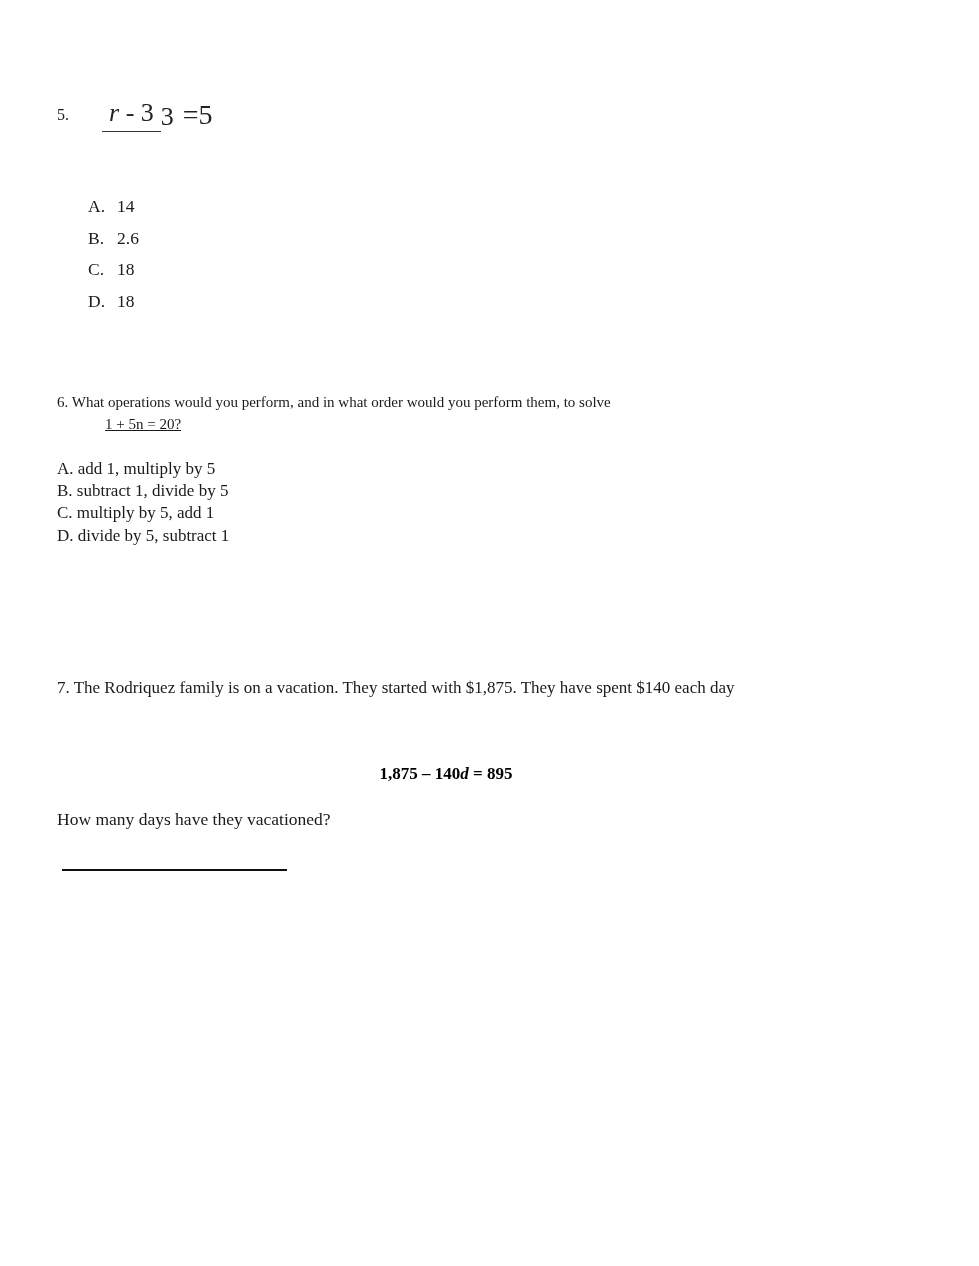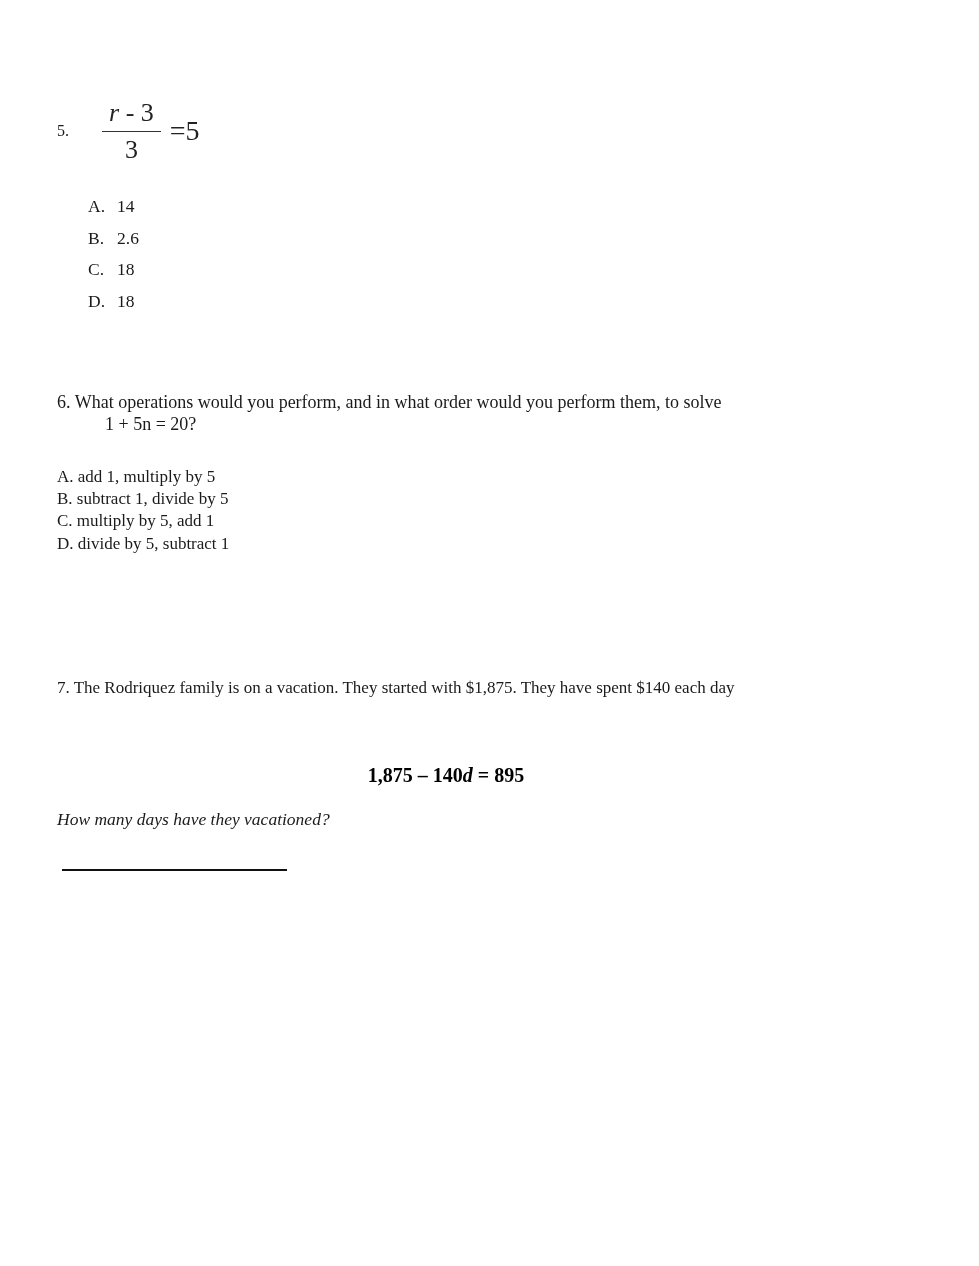--- a/index.html
+++ b/index.html
@@ -24,21 +24,20 @@
     color: #222222;
   }
   .q5-number {
     font-size: 16px;
     color: #1a1a1a;
     margin-right: 33px;
     align-self: center;
   }
   .fraction {
     display: inline-flex;
-    flex-direction: column;
     align-items: center;
     font-size: 26px;
     line-height: 1.15;
   }
   .fraction .numer { padding: 0 7px 3px 7px; border-bottom: 1.5px solid #333333; }
   .fraction .denom { padding-top: 3px; }
   .math-var { font-style: italic; }
   .q5-rhs { font-size: 28px; margin-left: 9px; }
 
   .q5-choices {
@@ -49,61 +48,59 @@
   }
   .q5-choice { height: 31.6px; display: flex; align-items: flex-start; }
   .q5-choice .letter { display: inline-block; width: 29px; }
 
   
   .q6-prompt {
     position: absolute;
     left: 57px;
     top: 391px;
     width: 790px;
-    font-size: 18px;
+    font-size: 15px;
     line-height: 22px;
   }
-  .q6-eq-line { padding-left: 48px; }
+  .q6-eq-line { padding-left: 48px; text-decoration: underline; }
 
   .q6-choices {
     position: absolute;
     left: 57px;
     top: 458px;
     font-size: 17px;
     line-height: 22.2px;
-    margin-top: 8px;
   }
 
   
   .q7-prompt {
     position: absolute;
     left: 57px;
     top: 677px;
     width: 800px;
     font-size: 17px;
     line-height: 22.2px;
     font-family: Liberation Serif, serif;
   }
   .q7-equation {
     position: absolute;
     left: 57px;
     top: 764px;
     width: 778px;
     text-align: center;
-    font-size: 20px;
+    font-size: 17px;
     font-weight: bold;
     color: #000000;
   }
   .q7-equation .math-var { font-style: italic; font-weight: bold; }
   .q7-question {
     position: absolute;
     left: 57px;
     top: 809px;
     font-size: 17.5px;
-    font-style: italic;
   }
   .answer-line {
     position: absolute;
     left: 62px;
     top: 869px;
     width: 225px;
     height: 0;
     border-top: 2px solid #111111;
   }
 </style>

